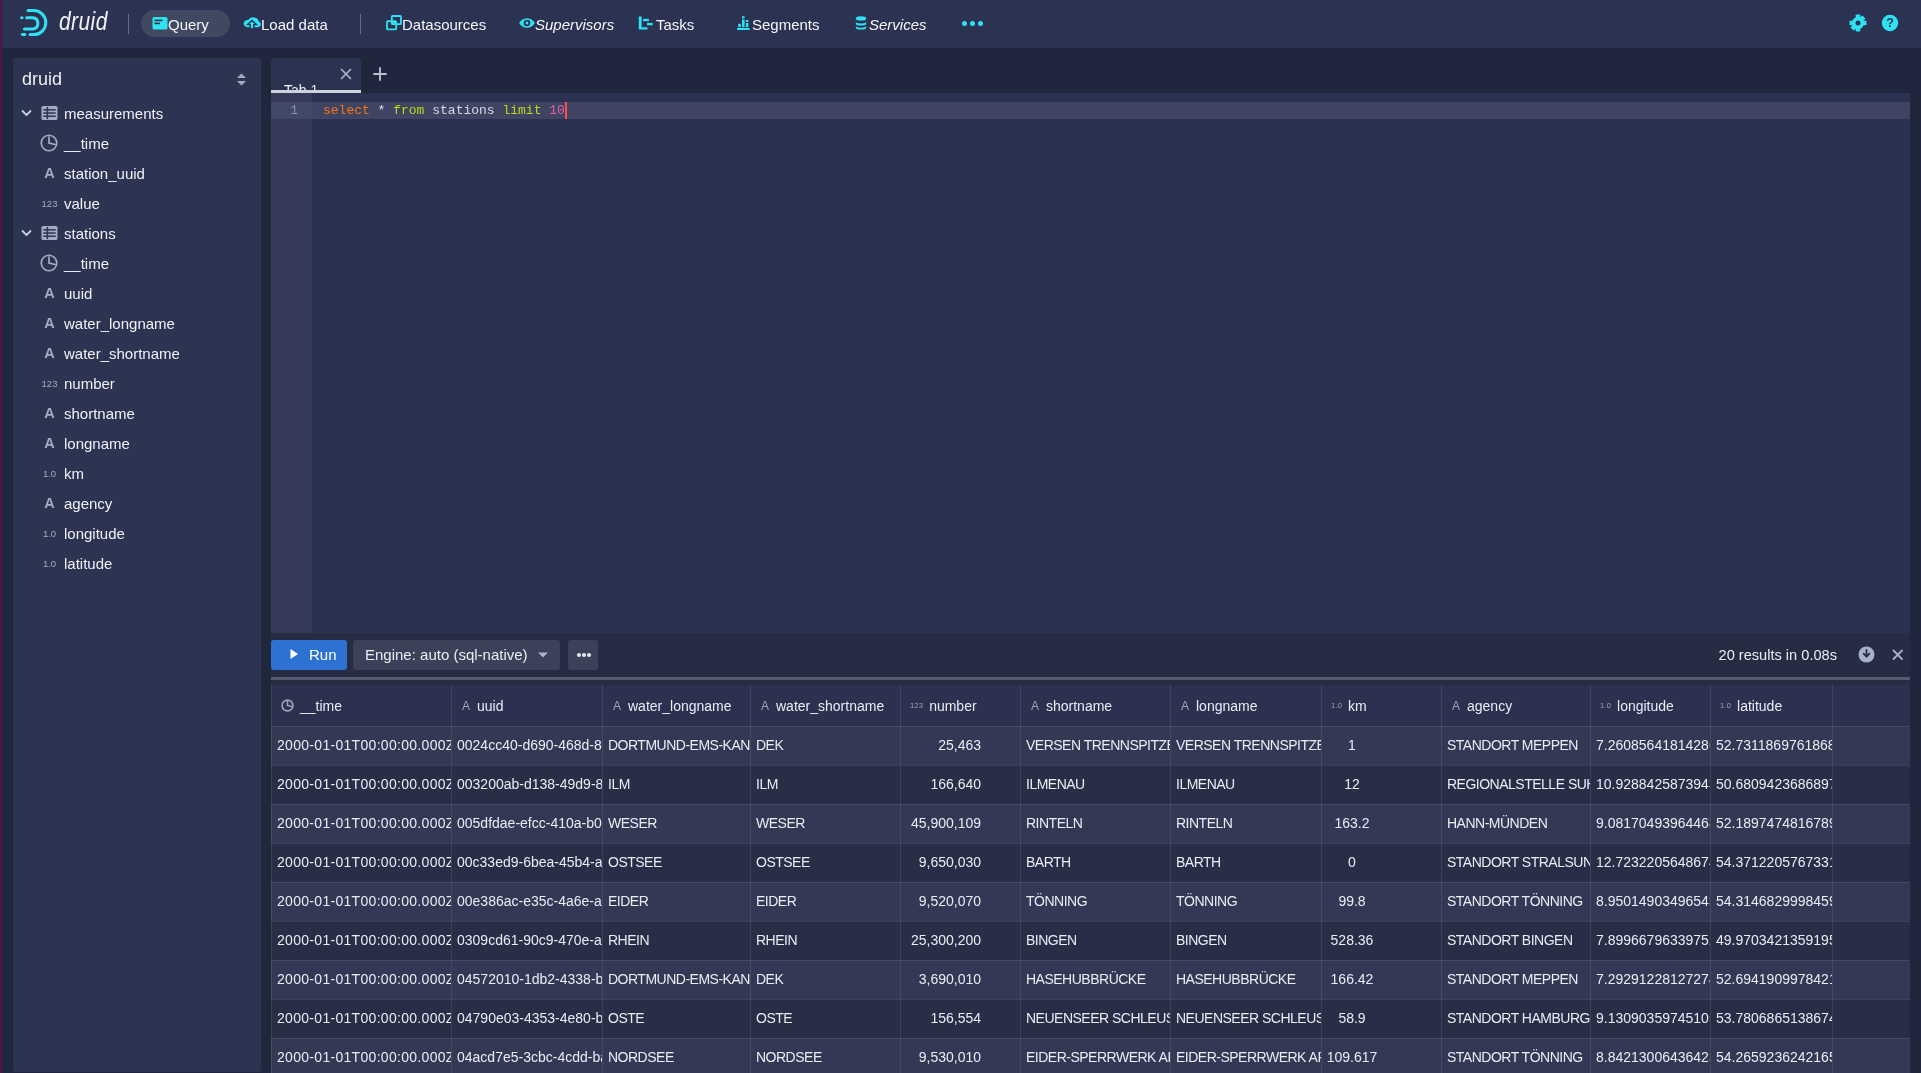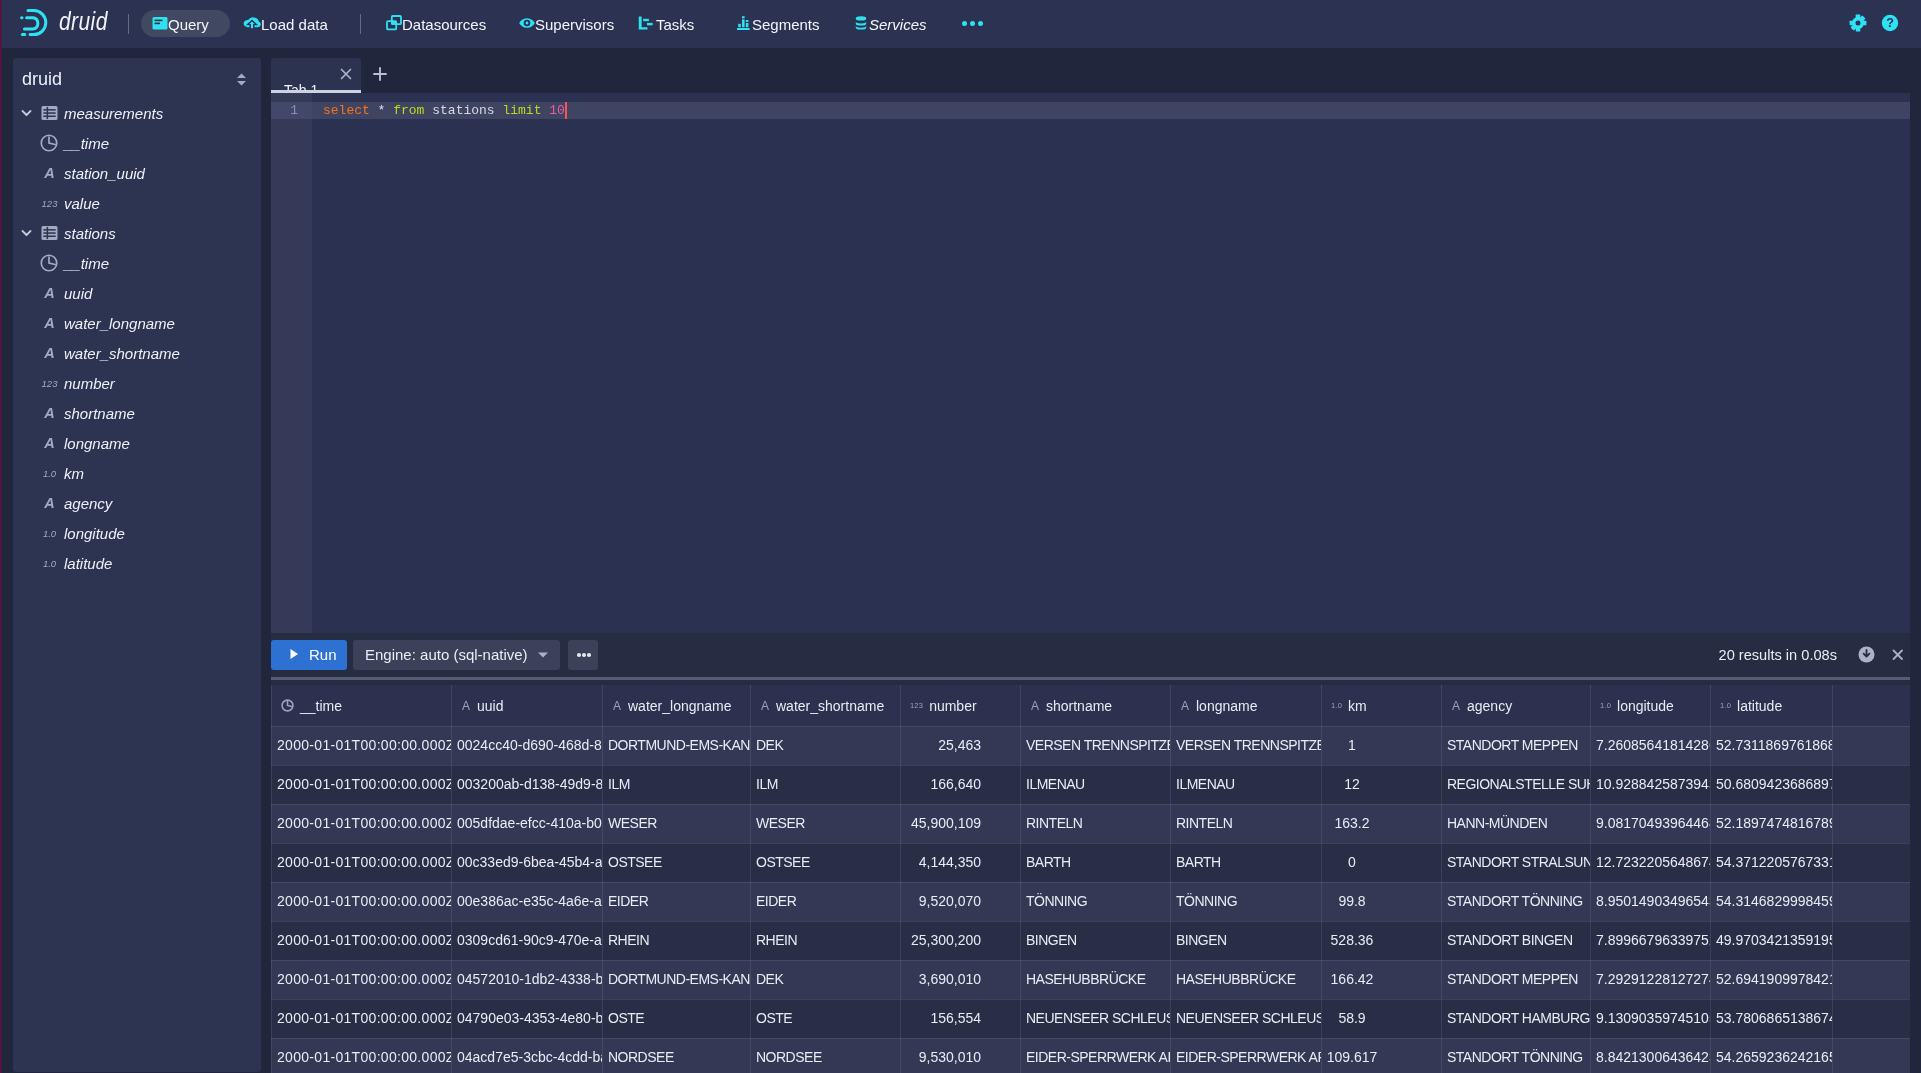--- a/index.html
+++ b/index.html
@@ -1,19 +1,19 @@
 <!DOCTYPE html>
 <html><head><meta charset="utf-8"><title>Apache Druid</title><style>
 * { margin:0; padding:0; box-sizing:border-box; }
 html,body { width:1921px; height:1073px; background:#20263c; font-family:'Liberation Sans', sans-serif; overflow:hidden; }
 .abs { position:absolute; }
 .nav-item { position:absolute; top:0; height:48px; display:flex; align-items:center; color:#f3f6fa; font-size:15px; }
 .nav-item svg { position:relative; top:-1px; }
 .nav-item span { }
-.tree-row { position:absolute; left:0; width:248px; height:30px;font-style:italic; }
+.tree-row { position:absolute; left:0; width:248px; height:30px; }
 .tree-row .lbl { position:absolute; left:51px; top:50%; transform:translateY(-50%); font-size:15px; color:#eef1f7; }
 .tree-row .tico { position:absolute; top:50%; transform:translateY(-50%); }
 .typ { position:absolute; left:28px; width:17px; text-align:center; top:50%; transform:translateY(-50%); font-size:9.5px; color:#a2abc2; letter-spacing:0px; }
 .typA { position:absolute; left:28px; width:17px; text-align:center; top:50%; transform:translateY(-50%); font-size:14.5px; color:#a2abc2; font-weight:bold; }
 .hcell { position:absolute; top:0; height:41px; display:flex; align-items:center; color:#e9ecf4; font-size:14px; overflow:hidden; }
 .hcell svg { position:static; flex:none; }
 .hcell span { margin-left:6px; white-space:nowrap; }
 .cell { position:absolute; top:0; height:39px; line-height:39px; font-size:14px; color:#e9ecf4; overflow:hidden; white-space:nowrap; padding-left:6px; }
 .cell.r { text-align:right; padding-right:39px; padding-left:0; }
 .cell.c { text-align:center; padding-right:58px; padding-left:0; }
@@ -51,21 +51,21 @@
       <span>Load data</span>
     </div>
 <div class="nav-item" style="left:386px;">
       <svg width="16" height="16" viewBox="0 0 16 16" preserveAspectRatio="none">
         <rect x="5.8" y="1" width="9.2" height="8.2" rx="1" fill="none" stroke="#2ee2f3" stroke-width="1.8"></rect>
         <rect x="1" y="6.2" width="9.2" height="8.2" rx="1" fill="none" stroke="#2ee2f3" stroke-width="1.8"></rect>
         <rect x="5.8" y="6.2" width="4.4" height="3.2" fill="#2ee2f3"></rect>
       </svg>
       <span>Datasources</span>
     </div>
-<div class="nav-item" style="left:519px;">
+<div class="nav-item" style="left:519px;font-style:italic;">
       <svg width="16" height="16" viewBox="0 0 16 16" preserveAspectRatio="none">
         <path d="M8,3.2 C11.8,3.2 14.6,5.4 15.8,8 C14.6,10.6 11.8,12.8 8,12.8 C4.2,12.8 1.4,10.6 0.2,8 C1.4,5.4 4.2,3.2 8,3.2 Z" fill="#2ee2f3"></path>
         <circle cx="8" cy="8" r="3.3" fill="#2c3252"></circle>
         <circle cx="8" cy="8" r="1.4" fill="#2ee2f3"></circle>
       </svg>
       <span>Supervisors</span>
     </div>
 <div class="nav-item" style="left:637px;">
       <svg width="19" height="16" viewBox="0 0 16 16" preserveAspectRatio="none">
         <path d="M1.5,1.5 V14.5 H8.8 V12.2 H3.9 V1.5 Z" fill="#2ee2f3"></path>
@@ -342,21 +342,21 @@
 <div class="cell c" style="left:1050px;width:120px;">163.2</div>
 <div class="cell" style="left:1170px;width:149px;letter-spacing:-0.5px;">HANN-MÜNDEN</div>
 <div class="cell" style="left:1319px;width:120px;">9.08170493964468</div>
 <div class="cell" style="left:1439px;width:122px;">52.1897474816789</div>
 </div>
 <div class="abs" style="left:0;top:158px;width:1639px;height:39px;background:#282e46;">
 <div class="cell" style="left:0px;width:180px;letter-spacing:0.3px;">2000-01-01T00:00:00.000Z</div>
 <div class="cell" style="left:180px;width:151px;">00c33ed9-6bea-45b4-a6cd</div>
 <div class="cell" style="left:331px;width:148px;letter-spacing:-0.5px;">OSTSEE</div>
 <div class="cell" style="left:479px;width:150px;letter-spacing:-0.5px;">OSTSEE</div>
-<div class="cell r" style="left:629px;width:120px;">4,144,350</div>
+<div class="cell r" style="left:629px;width:120px;">9,650,030</div>
 <div class="cell" style="left:749px;width:150px;letter-spacing:-0.5px;">BARTH</div>
 <div class="cell" style="left:899px;width:151px;letter-spacing:-0.5px;">BARTH</div>
 <div class="cell c" style="left:1050px;width:120px;">0</div>
 <div class="cell" style="left:1170px;width:149px;letter-spacing:-0.5px;">STANDORT STRALSUND</div>
 <div class="cell" style="left:1319px;width:120px;">12.7232205648674</div>
 <div class="cell" style="left:1439px;width:122px;">54.3712205767331</div>
 </div>
 <div class="abs" style="left:0;top:197px;width:1639px;height:39px;background:#333954;">
 <div class="cell" style="left:0px;width:180px;letter-spacing:0.3px;">2000-01-01T00:00:00.000Z</div>
 <div class="cell" style="left:180px;width:151px;">00e386ac-e35c-4a6e-ab25</div>

